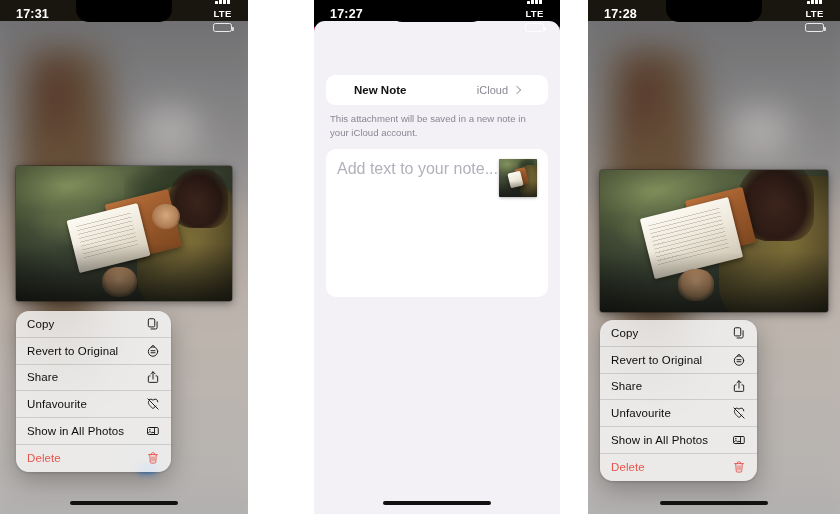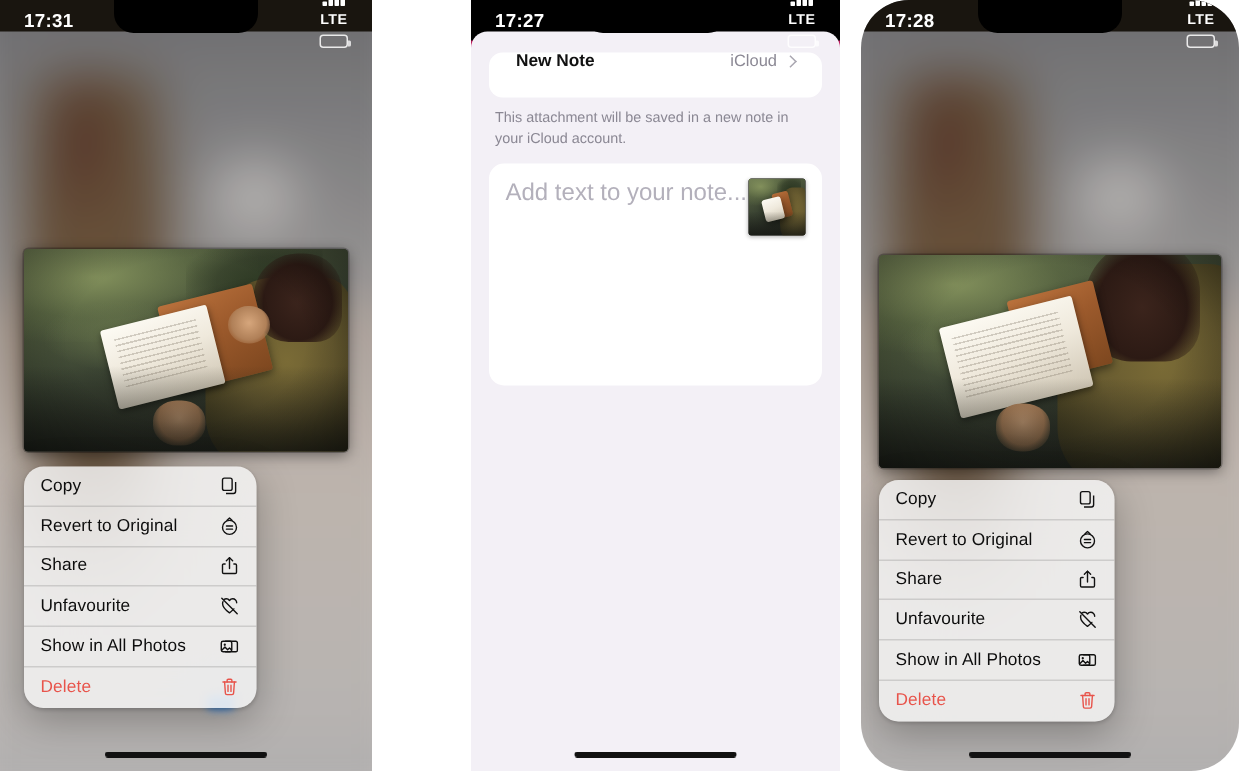--- a/index.html
+++ b/index.html
@@ -8,21 +8,21 @@
     background: #ffffff;
     font-family: "Liberation Sans", sans-serif;
     overflow: hidden;
   }
   .stage { position: relative; width: 840px; height: 514px; background: #fff; }
 
   
   .phone { position: absolute; top: 0; height: 514px; overflow: hidden; }
   #phone1 { left: 0px;   width: 248px; }
   #phone2 { left: 314px; width: 246px; background:#be185d; }
-  #phone3 { left: 574px; width: 252px; border-radius: 32px; }
+  #phone3 { left: 588px; width: 252px; }
 
   
   .backdrop { position:absolute; inset:0; overflow:hidden; }
   .backdrop .bg {
     position:absolute; left:-30px; top:-30px; right:-30px; bottom:-30px;
     filter: blur(16px) saturate(.85) brightness(.92);
   }
   .bgsky   { position:absolute; left:0; right:0; top:0;   height:42%;
              background:linear-gradient(180deg,#6f6f72 0%,#8d8c8e 55%,#a9a5a3 100%); }
   .bgland  { position:absolute; left:0; right:0; top:40%; bottom:0;
@@ -133,22 +133,23 @@
   .sheetbar {
     height:33px; display:flex; align-items:center; justify-content:space-between;
     padding:0 12px; background:#f7f5f7;
   }
   .sheetbar .navbtn { font-size:11.5px; color:#d9a61f; }
   .sheetbar .navtitle { font-size:12.5px; font-weight:700; color:#111; }
   .sheetbody { padding:14px 12px 0 12px; }
   .saveto-label { font-size:9.5px; color:#7d7a83; letter-spacing:.45px; margin:0 0 6px 4px; }
   .saveto-row {
     background:#fff; border-radius:9px; height:30px;
-    display:flex; align-items:flex-start; justify-content:space-between;
-    padding:0 18px;
+    display:flex; align-items:center; justify-content:space-between;
+    padding:0 28px;
+    margin-top:40px;
   }
   .saveto-row .name { font-size:11.5px; font-weight:700; color:#111; }
   .saveto-row .right { display:flex; align-items:center; gap:6px; }
   .saveto-row .cloud { font-size:11px; color:#8b8894; }
   .chev { width:6px; height:6px; border-right:1.4px solid #a9a6b0; border-top:1.4px solid #a9a6b0;
           transform:rotate(45deg); }
   .saveto-help { font-size:9.6px; line-height:1.42; color:#8a8793; margin:7px 4px 0 4px; }
   .notebox {
     margin-top:10px; background:#fff; border-radius:10px; height:148px;
     position:relative; padding:11px;

